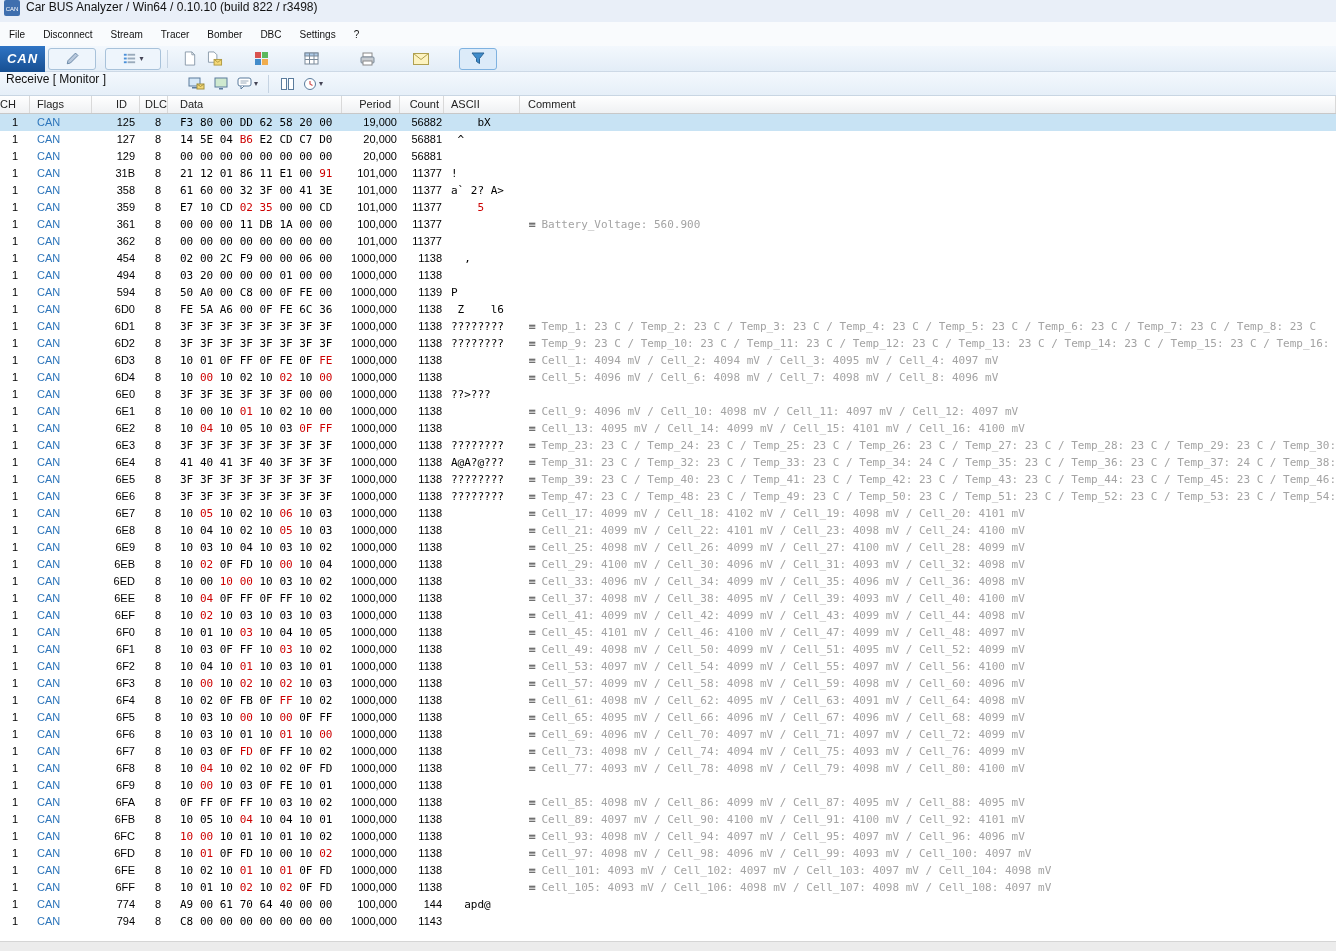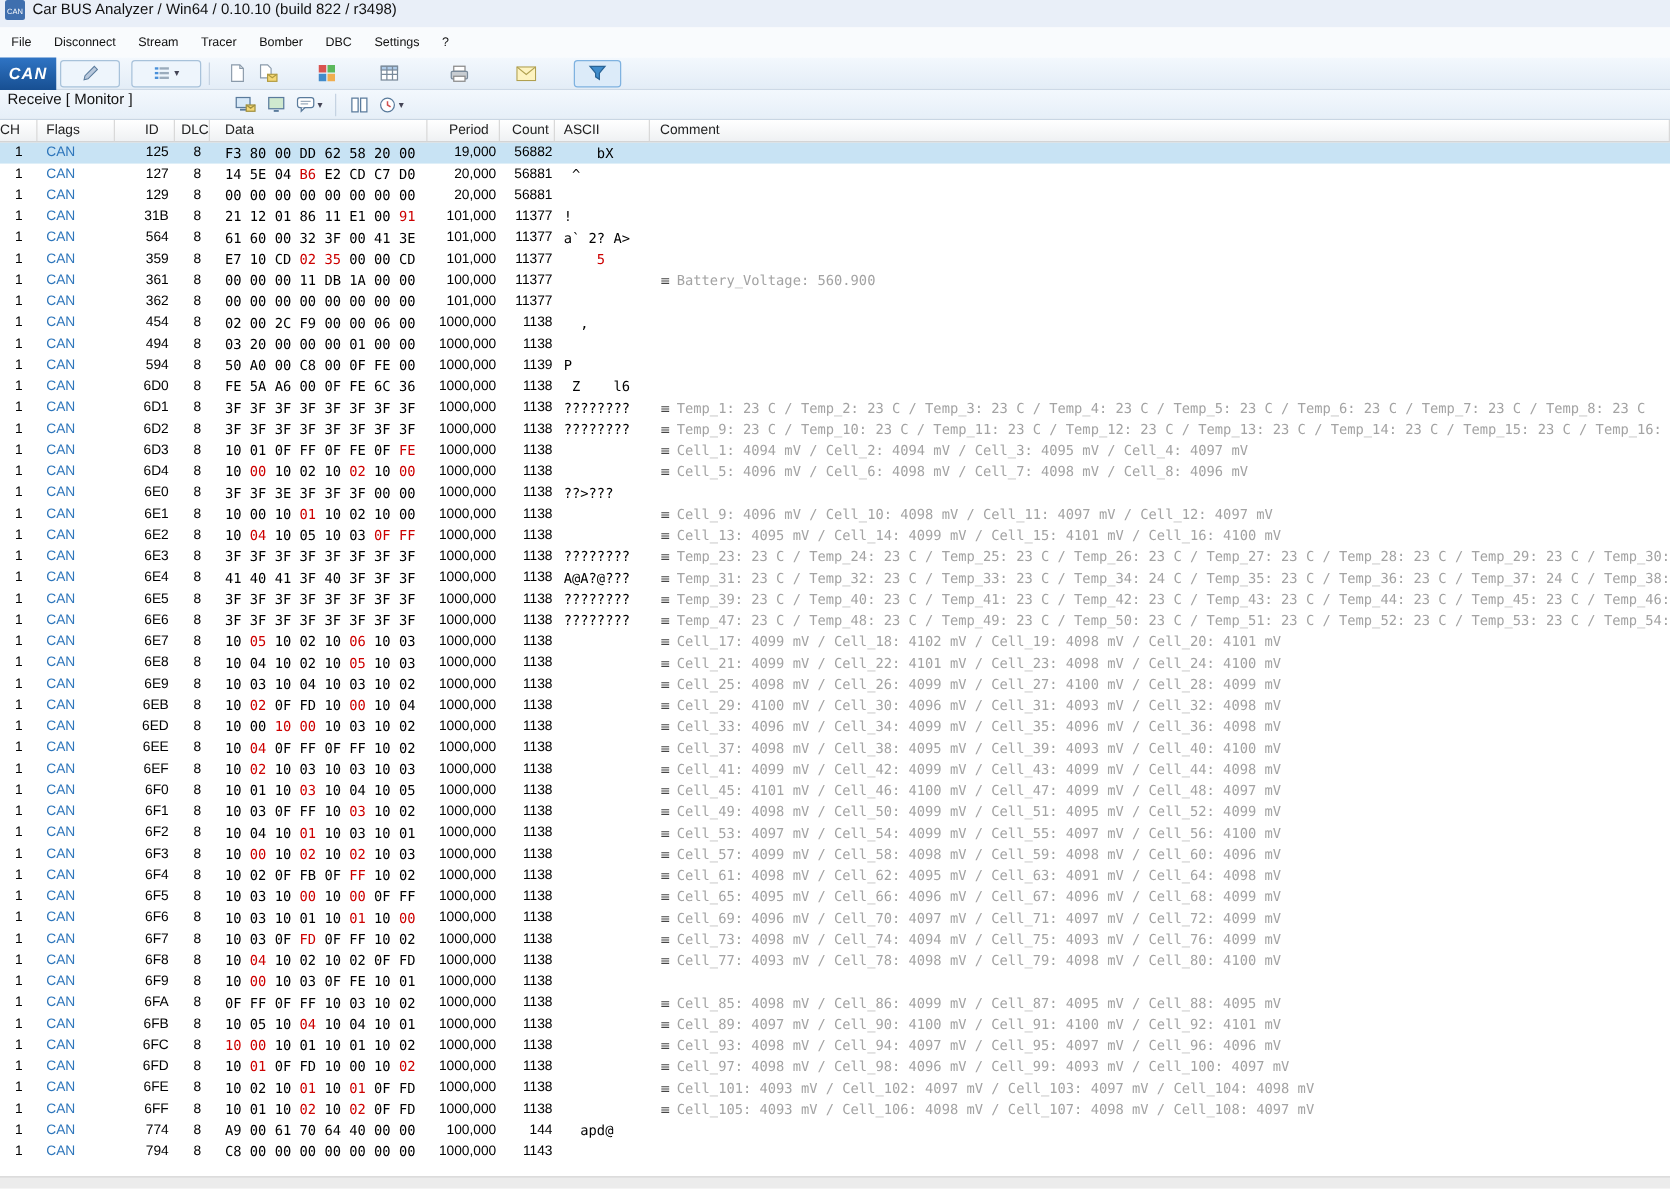--- a/index.html
+++ b/index.html
@@ -287,21 +287,21 @@
       <div class="c c-dlc">8</div>
       <div class="c c-data mono"><span>21</span> <span>12</span> <span>01</span> <span>86</span> <span>11</span> <span>E1</span> <span>00</span> <span class="red">91</span> </div>
       <div class="c c-period">101,000</div>
       <div class="c c-count">11377</div>
       <div class="c c-ascii mono">!</div>
       <div class="c c-comment"></div>
     </div>
     <div class="grow">
       <div class="c c-ch">1</div>
       <div class="c c-flags flags">CAN</div>
-      <div class="c c-id">564</div>
+      <div class="c c-id">358</div>
       <div class="c c-dlc">8</div>
       <div class="c c-data mono"><span>61</span> <span>60</span> <span>00</span> <span>32</span> <span>3F</span> <span>00</span> <span>41</span> <span>3E</span> </div>
       <div class="c c-period">101,000</div>
       <div class="c c-count">11377</div>
       <div class="c c-ascii mono">a` 2? A&gt;</div>
       <div class="c c-comment"></div>
     </div>
     <div class="grow">
       <div class="c c-ch">1</div>
       <div class="c c-flags flags">CAN</div>

